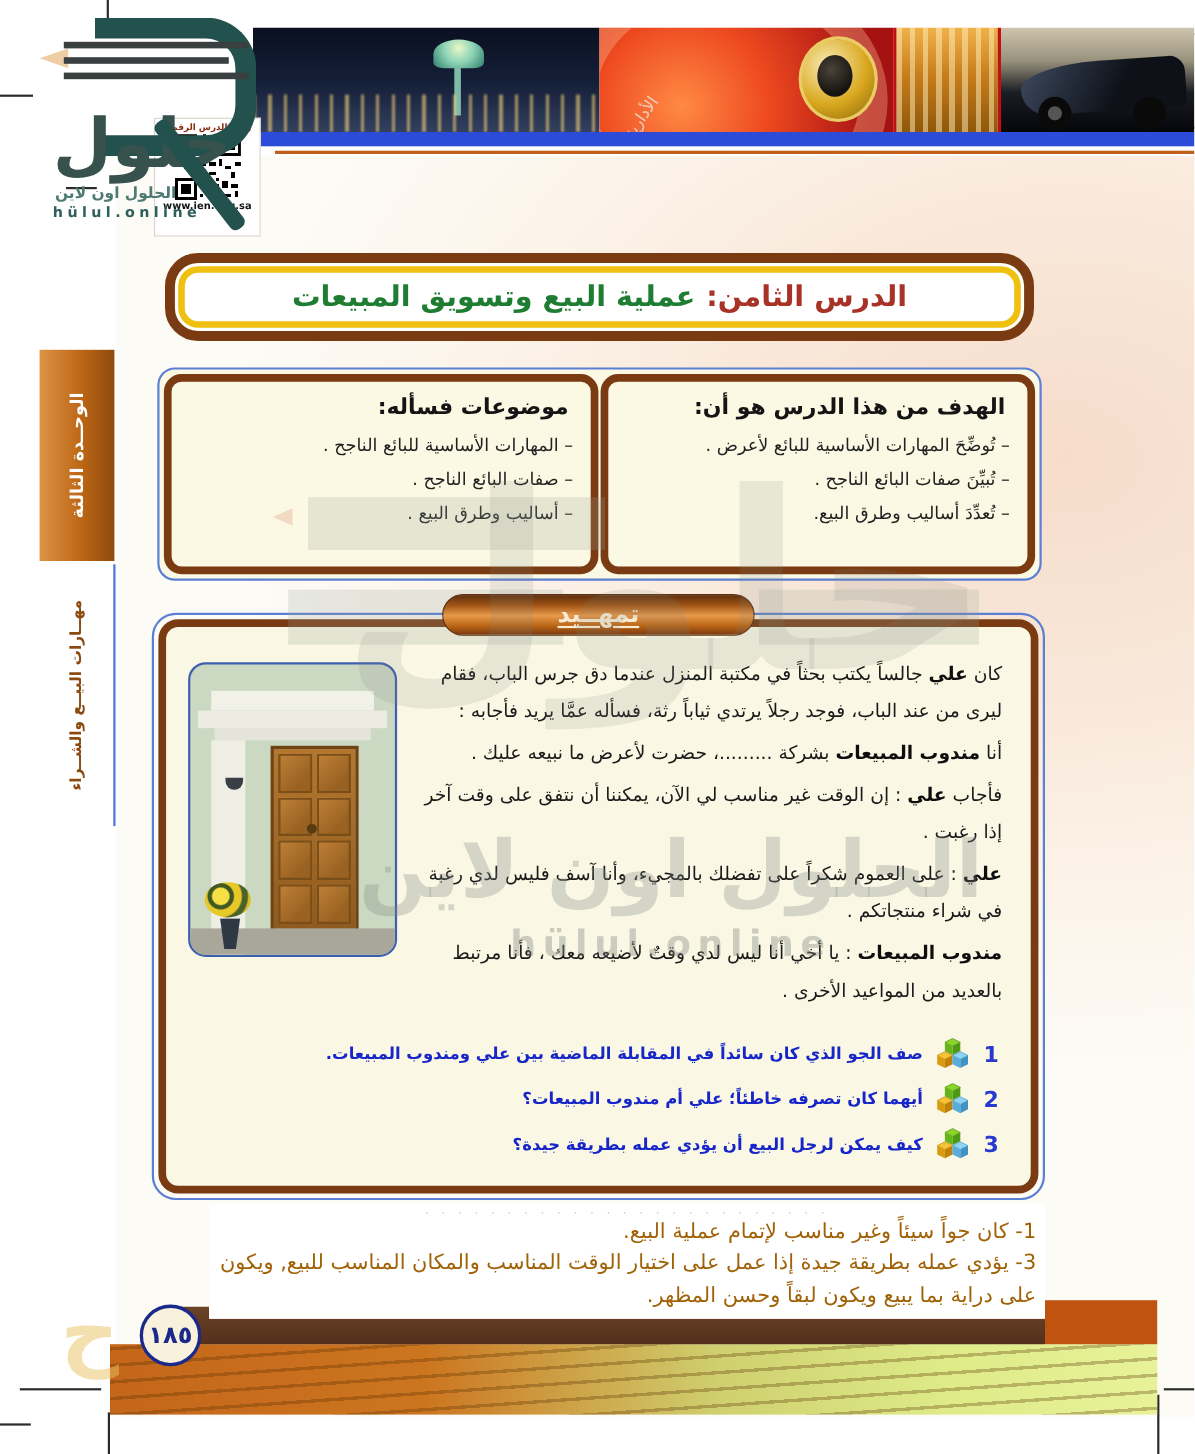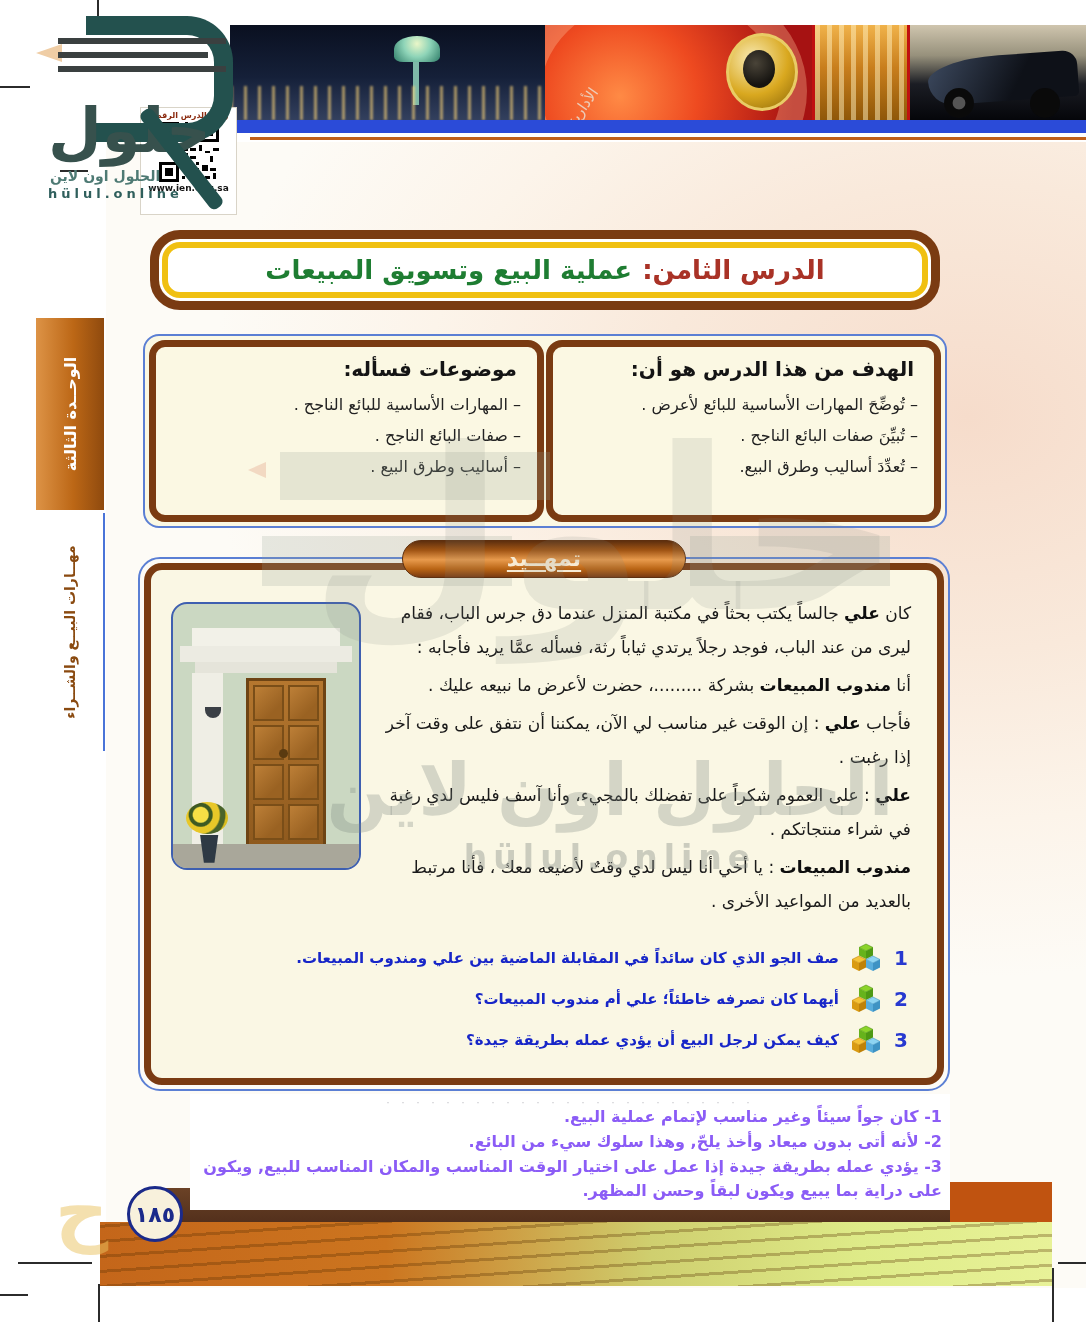--- a/index.html
+++ b/index.html
@@ -130,21 +130,21 @@
 
   .questions{clear:both;padding:10px 2px 0 0;}
   .q-row{display:flex;direction:rtl;align-items:center;gap:10px;margin:11px 0;}
   .q-num{color:#2739D0;font-weight:bold;font-size:20px;min-width:16px;text-align:center;}
   .q-text{color:#1726C8;font-weight:bold;font-size:15px;}
 
   
   .answers{position:absolute;left:190px;top:1094px;width:760px;z-index:5;background:#fff;
         padding:2px 8px 6px;box-sizing:border-box;direction:rtl;text-align:right;}
   .ans-ghost{height:9px;overflow:hidden;color:rgba(120,120,130,.42);font-size:11px;letter-spacing:4px;text-align:center;}
-  .ans-line{font-size:16px;line-height:1.55;color:#8b5cf6;font-weight:bold;}
+  .ans-line{font-size:19px;line-height:1.55;color:#a16207;}
 
   
   .foot-stripes{position:absolute;left:100px;top:1222px;width:952px;height:64px;z-index:1;overflow:hidden;
         background:linear-gradient(90deg,#C4661A 0%,#CC751F 30%,#CFCF6F 58%,#DEEB88 80%,#E8F298 100%);}
   .foot-stripes::after{content:"";position:absolute;inset:-24px;
         background:repeating-linear-gradient(-4deg, rgba(85,45,0,.30) 0 3px, transparent 3px 15px);}
   .foot-orange{position:absolute;left:950px;top:1182px;width:102px;height:40px;background:#C05310;z-index:1;}
   .foot-bar{position:absolute;left:130px;top:1188px;width:820px;height:34px;z-index:2;
         background:linear-gradient(180deg,#6B4226,#53301C);border-top-left-radius:20px;}
   .page-circle{position:absolute;left:127px;top:1186px;width:56px;height:56px;border-radius:50%;z-index:6;
@@ -373,21 +373,20 @@
   </div>
 
   <div class="wm wm-big">حلول</div>
   <div class="wm wm-line1">الحلول اون لاين</div>
   <div class="wm wm-line2">hülul.online</div>
 
   <div class="answers">
     <div class="ans-ghost">· · · ·   · · ·   · · · ·   · · ·   · · · ·   · · ·   · · · ·</div>
     <div id="answers-list">
         <div class="ans-line">1- كان جواً سيئاً وغير مناسب لإتمام عملية البيع.</div>
-        <div class="ans-line">2- لأنه أتى بدون ميعاد وأخذ يلحّ, وهذا سلوك سيء من البائع.</div>
         <div class="ans-line">3- يؤدي عمله بطريقة جيدة إذا عمل على اختيار الوقت المناسب والمكان المناسب للبيع, ويكون على دراية بما يبيع ويكون لبقاً وحسن المظهر.</div>
       </div>
   </div>
 
   <div class="foot-stripes"></div>
   <div class="foot-orange"></div>
   <div class="foot-bar"></div>
   <div class="foot-wm">ح</div>
   <div class="page-circle">١٨٥</div>
 </div>

